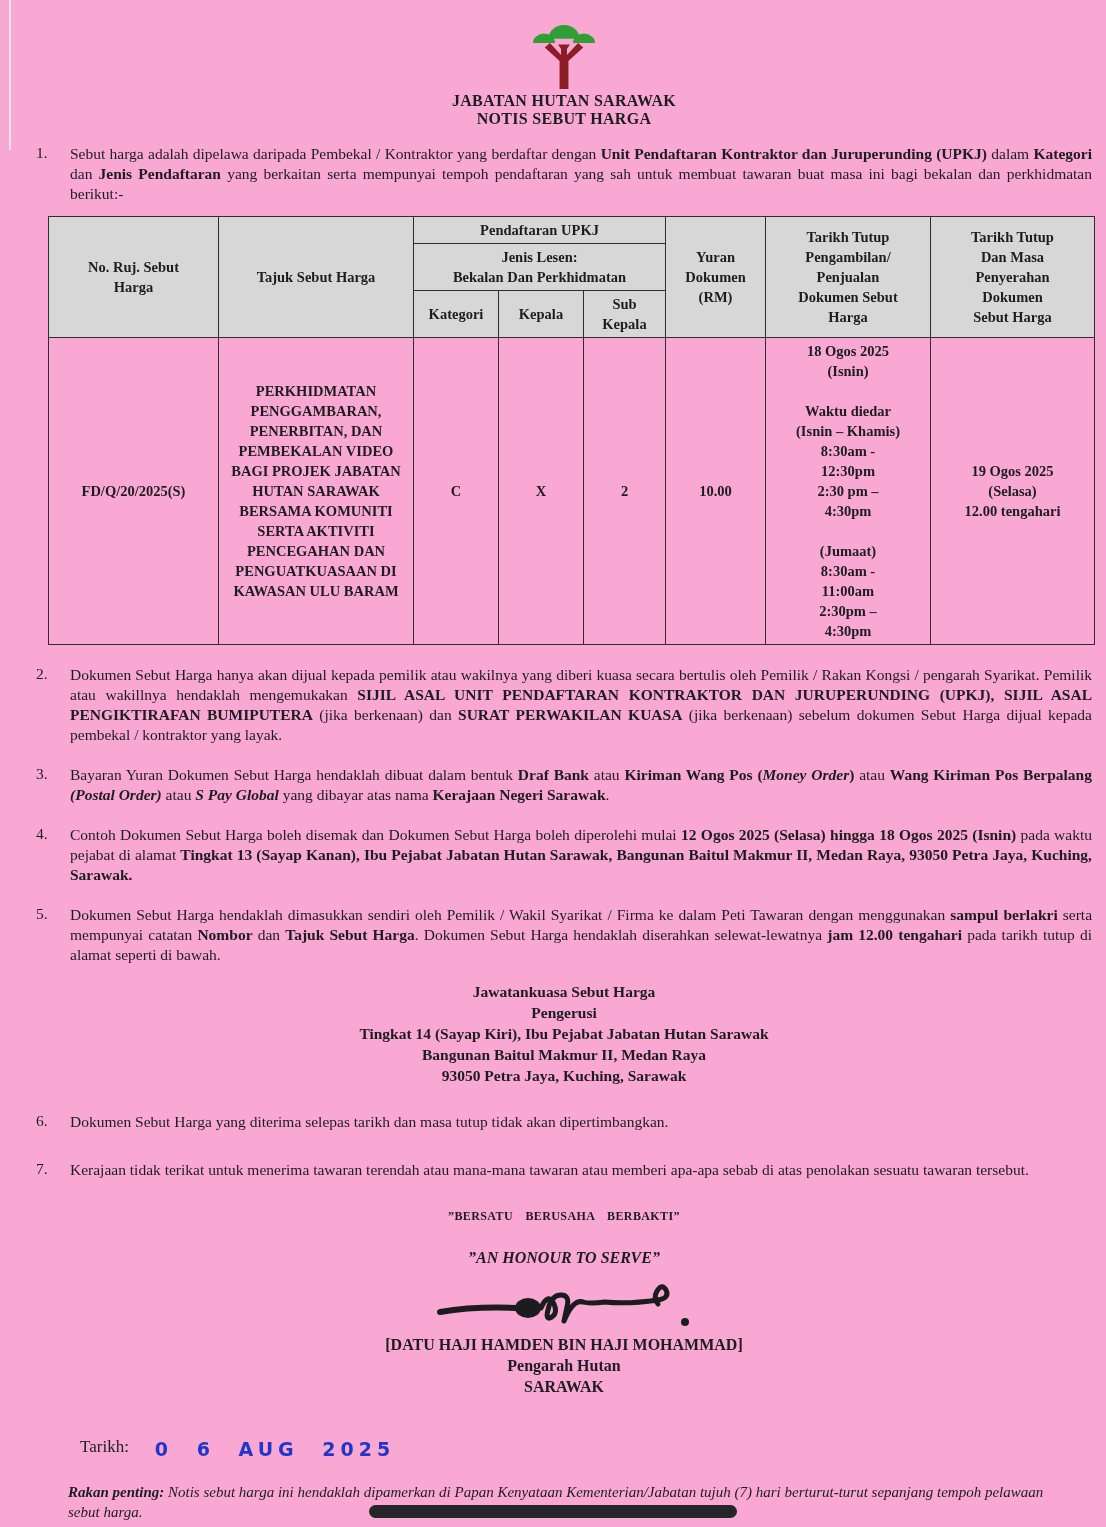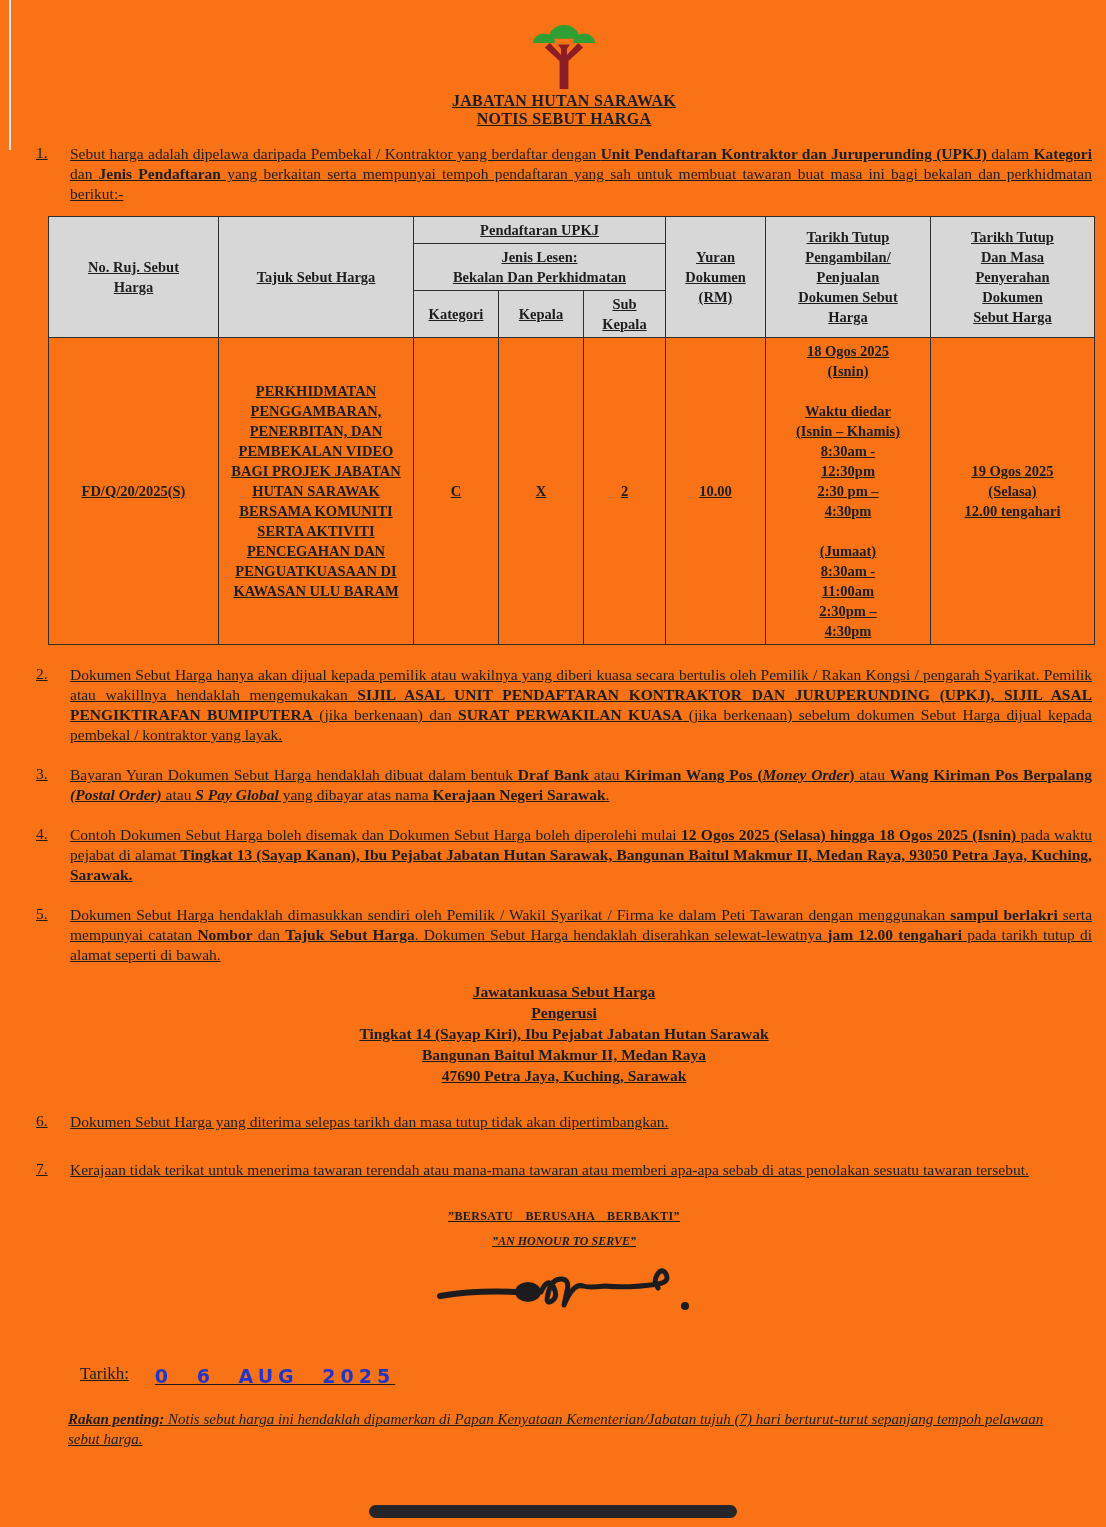--- a/index.html
+++ b/index.html
@@ -1,25 +1,24 @@
 <!DOCTYPE html>
 <html><head>
 <meta charset="utf-8">
 <style>
   * { margin:0; padding:0; box-sizing:border-box; }
   html,body { background:#f4f4f6; }
   .page{
     position:relative;
     width:1106px; height:1527px;
     margin:0 auto;
-    background:#f97316;
+    background:#f9a8d4;
     color:#1d1d1f;
     font-family:"Liberation Serif", serif;
     overflow:hidden;
-    text-decoration:underline;
   }
   .edge-seam{
     position:absolute; left:9px; top:0; width:2px; height:150px;
     background:#e6e7e9;
   }
   .content{ padding:12px 14px 0 36px; }
 
   
   .doc-header{ text-align:center; }
   .logo-wrap{ line-height:0; }
@@ -52,21 +51,21 @@
   .pre{ white-space:pre-line; }
   td.ref-cell{ font-size:15px; }
   td.tajuk-cell{ padding:6px 8px; line-height:21px; }
   td.date-cell{ line-height:21px; }
 
   
   .center-block{ text-align:center; font-weight:700; font-size:15.5px; line-height:21px; }
   .address-block{ margin-top:16px; }
   .motto{ margin-top:26px; }
   .motto .line1{ font-weight:700; font-size:12px; word-spacing:9px; letter-spacing:.4px; }
-  .motto .line2{ font-weight:700; font-style:italic; font-size:12px; margin-top:4px;text-align:center; }
+  .motto .line2{ font-weight:700; font-style:italic; font-size:16px; margin-top:20px;text-align:center; }
 
   .sig-area{ text-align:center; margin-top:10px; }
   .sig-area svg{ display:inline-block; }
   .signee{ text-align:center; font-weight:700; font-size:16px; line-height:21px; margin-top:-6px; }
 
   .date-row{ margin-top:40px; margin-left:32px; display:flex; align-items:flex-start; }
   .date-row .lbl{ font-size:17px;margin-left:12px; }
   .stamp{
     font-family:"DejaVu Sans", sans-serif;
     font-weight:700;
@@ -203,21 +202,21 @@
     <div class="para">
       <span class="num">5.</span>
       <div class="ptext"><span>Dokumen Sebut Harga hendaklah dimasukkan sendiri oleh Pemilik / Wakil Syarikat / Firma ke dalam Peti Tawaran dengan menggunakan </span><span style="font-weight: 700;">sampul berlakri</span><span> serta mempunyai catatan </span><span style="font-weight: 700;">Nombor</span><span> dan </span><span style="font-weight: 700;">Tajuk Sebut Harga</span><span>. Dokumen Sebut Harga hendaklah diserahkan selewat-lewatnya </span><span style="font-weight: 700;">jam 12.00 tengahari</span><span> pada tarikh tutup di alamat seperti di bawah.</span></div>
     </div>
 
     <div class="center-block address-block">
       <div>Jawatankuasa Sebut Harga</div>
       <div>Pengerusi</div>
       <div>Tingkat 14 (Sayap Kiri), Ibu Pejabat Jabatan Hutan Sarawak</div>
       <div>Bangunan Baitul Makmur II, Medan Raya</div>
-      <div>47690 Petra Jaya, Kuching, Sarawak</div>
+      <div>93050 Petra Jaya, Kuching, Sarawak</div>
     </div>
 
     <div class="para" style="margin-top:26px">
       <span class="num">6.</span>
       <div class="ptext"><span>Dokumen Sebut Harga yang diterima selepas tarikh dan masa tutup tidak akan dipertimbangkan.</span></div>
     </div>
     <div class="para" style="margin-top:28px">
       <span class="num">7.</span>
       <div class="ptext"><span>Kerajaan tidak terikat untuk menerima tawaran terendah atau mana-mana tawaran atau memberi apa-apa sebab di atas penolakan sesuatu tawaran tersebut.</span></div>
     </div>
@@ -227,20 +226,25 @@
       <div class="line2">”AN HONOUR TO SERVE”</div>
     </div>
 
     <div class="sig-area">
       <svg width="260" height="58" viewBox="0 0 260 58">
         <path d="M6 34 C 30 30, 58 29, 82 30" stroke="#1c1c1e" stroke-width="6" fill="none" stroke-linecap="round"></path>
         <ellipse cx="94" cy="30" rx="13" ry="10" fill="#1c1c1e"></ellipse>
         <path d="M107 30 q 7 -16 13 -4 q 4 9 -2 13 q -7 4 -4 -7 q 3 -15 13 -15 q 9 0 6 12 l -3 14 q 9 -22 19 -19 q 6 2 22 0 C 190 26 210 24 224 22 q 12 -2 8 -10 q -4 -7 -9 1 q -4 7 1 13" stroke="#1c1c1e" stroke-width="5" fill="none" stroke-linecap="round" stroke-linejoin="round"></path>
         <circle cx="251" cy="44" r="4" fill="#1c1c1e"></circle>
       </svg>
+      <div class="signee">
+        <div>[DATU HAJI HAMDEN BIN HAJI MOHAMMAD]</div>
+        <div>Pengarah Hutan</div>
+        <div>SARAWAK</div>
+      </div>
     </div>
 
     <div class="date-row">
       <span class="lbl">Tarikh:</span>
       <span class="stamp">0 6  AUG  2025</span>
     </div>
 
     <div class="nota">
       <span class="nlabel">Rakan penting:</span><span class="ntext"> Notis sebut harga ini hendaklah dipamerkan di Papan Kenyataan Kementerian/Jabatan tujuh (7) hari berturut-turut sepanjang tempoh pelawaan sebut harga.</span>
     </div>

